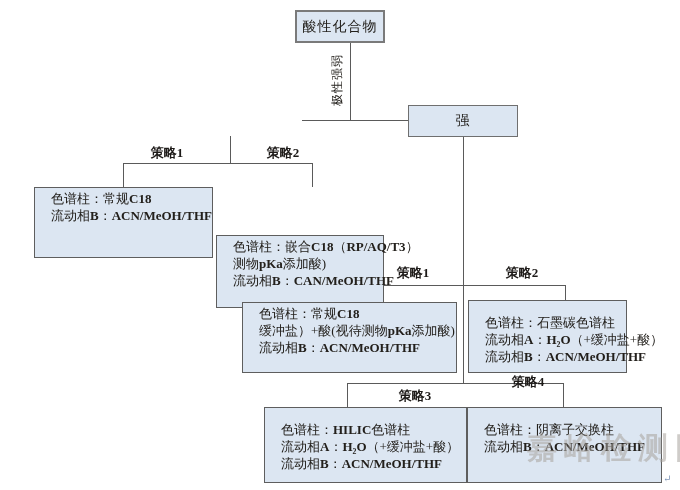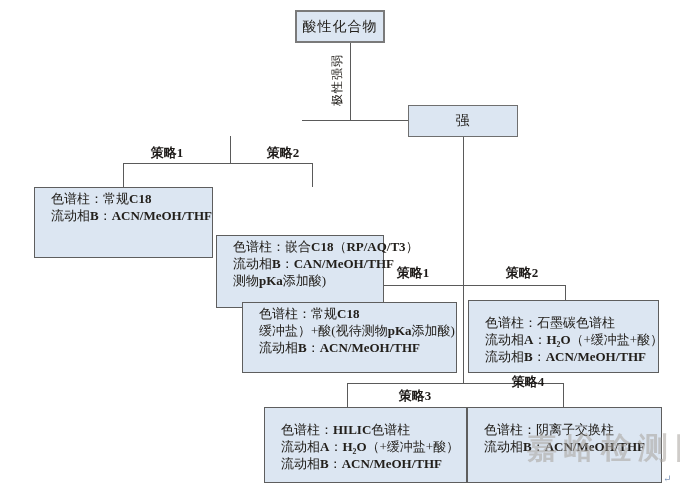--- a/index.html
+++ b/index.html
@@ -70,31 +70,31 @@
   <div class="slabel" style="left:387px;top:387px;">策略3</div>
   <div class="slabel" style="left:500px;top:373px;">策略4</div>
 
   <div class="box detail" style="left:34px;top:187px;width:179px;height:71px;">
     <div class="ln bl">色谱柱：常规<b>C18</b></div>
     <div class="ln bl">流动相<b>B</b>：<b>ACN/MeOH/THF</b></div>
   </div>
 
   <div class="box detail" style="left:216px;top:187px;width:168px;height:73px;margin-top:48px;">
     <div class="ln bl">色谱柱：嵌合<b>C18</b>（<b>RP/AQ/T3</b>）</div>
+    <div class="ln bl">测物<b>pKa</b>添加酸)</div>
     <div class="ln bl">流动相<b>B</b>：<b>CAN/MeOH/THF</b></div>
-    <div class="ln bl">测物<b>pKa</b>添加酸)</div>
   </div>
 
   <div class="box detail" style="left:242px;top:302px;width:215px;height:71px;">
     <div class="ln bl">色谱柱：常规<b>C18</b></div>
     <div class="ln bl">缓冲盐）+酸(视待测物<b>pKa</b>添加酸)</div>
     <div class="ln bl">流动相<b>B</b>：<b>ACN/MeOH/THF</b></div>
   </div>
 
-  <div class="box detail pad3" style="left:468px;top:300px;width:191px;height:73px;">
+  <div class="box detail pad3" style="left:468px;top:300px;width:159px;height:73px;">
     <div class="ln bl">色谱柱：石墨碳色谱柱</div>
     <div class="ln bl">流动相<b>A</b>：<b>H₂O</b>（+缓冲盐+酸）</div>
     <div class="ln bl">流动相<b>B</b>：<b>ACN/MeOH/THF</b></div>
   </div>
 
   <div class="box detail pad3" style="left:264px;top:407px;width:203px;height:76px;">
     <div class="ln bl">色谱柱：<b>HILIC</b>色谱柱</div>
     <div class="ln bl">流动相<b>A</b>：<b>H₂O</b>（+缓冲盐+酸）</div>
     <div class="ln bl">流动相<b>B</b>：<b>ACN/MeOH/THF</b></div>
   </div>

